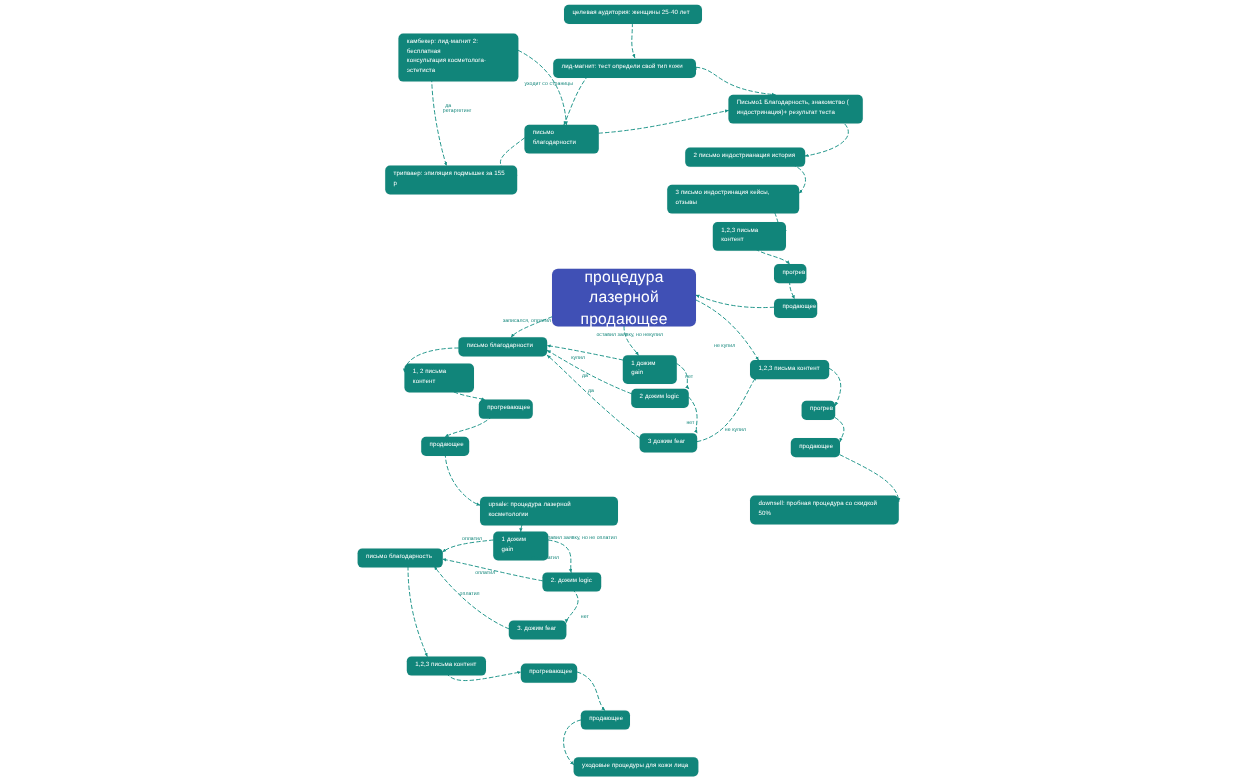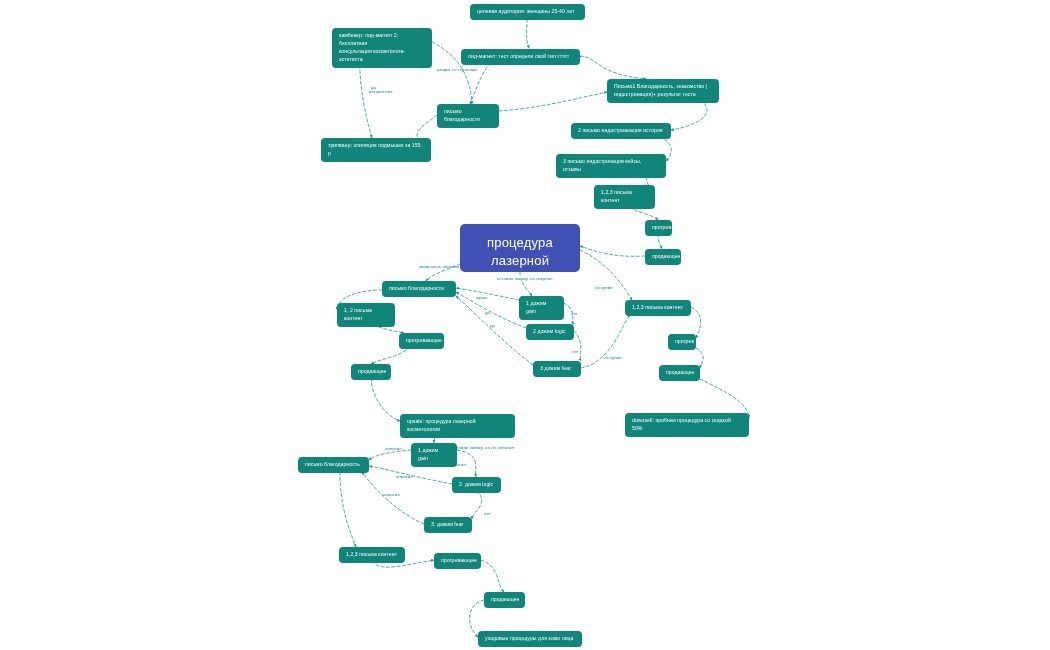--- a/index.html
+++ b/index.html
@@ -23,20 +23,21 @@
     box-sizing:border-box;
     background:#11857a;
     color:#ffffff;
     border-radius:4px;
     padding:4px 7px;
     font-size:5.1px;
     line-height:1.55;
     letter-spacing:.08px;
     text-align:left;
     display:flex;
+    align-items:center;
     white-space:pre-wrap;
     box-shadow:0 0 0 .5px rgba(0,0,0,.03);
   }
   .node.center{
     background:#4050b5;
     color:#ffffff;
     font-size:13px;
     line-height:1.35;
     border-radius:5px;
     padding:10px 12px;
@@ -130,21 +131,21 @@
 50%</div>
     <div class="node" style="left: 400px; top: 414px; width: 115px; min-height: 14px; background: rgb(17, 133, 122);">upsale: процедура лазерной косметологии</div>
     <div class="node" style="left: 411px; top: 443px; width: 46px; min-height: 14px; background: rgb(17, 133, 122);">1 дожим  gain</div>
     <div class="node" style="left: 298px; top: 457px; width: 71px; min-height: 15px; background: rgb(17, 133, 122);">письмо благодарность</div>
     <div class="node" style="left: 452px; top: 477px; width: 49px; min-height: 14px; background: rgb(17, 133, 122);">2. дожим logic</div>
     <div class="node" style="left: 424px; top: 517px; width: 48px; min-height: 14px; background: rgb(17, 133, 122);">3. дожим fear</div>
     <div class="node" style="left: 339px; top: 547px; width: 66px; min-height: 14px; background: rgb(17, 133, 122);">1,2,3 письма контент</div>
     <div class="node" style="left: 434px; top: 553px; width: 47px; min-height: 14px; background: rgb(17, 133, 122);">прогревающее</div>
     <div class="node" style="left: 484px; top: 592px; width: 41px; min-height: 14px; background: rgb(17, 133, 122);">продающее</div>
     <div class="node" style="left: 478px; top: 631px; width: 104px; min-height: 14px; background: rgb(17, 133, 122);">уходовые процедуры для кожи лица</div>
-    <div class="node center" style="left: 460px; top: 224px; width: 120px; height: 48px; background: rgb(64, 80, 181);"><div><span>процедура</span><br><span>лазерной подмышек</span></div></div>
+    <div class="node center" style="left: 460px; top: 224px; width: 120px; height: 48px; background: rgb(64, 80, 181);"><div><span>процедура</span><br><span>лазерной продающее</span></div></div>
     <div class="edge-label" style="left: 556px; top: 55px; color: rgb(19, 134, 123);">прошел тест</div>
     <div class="edge-label" style="left: 437px; top: 68px; color: rgb(19, 134, 123);">уходит со страницы</div>
     <div class="edge-label" style="left: 371px; top: 86px; color: rgb(19, 134, 123);">да</div>
     <div class="edge-label" style="left: 369px; top: 90px; color: rgb(19, 134, 123);">ретаргетинг</div>
     <div class="edge-label" style="left: 419px; top: 265px; color: rgb(19, 134, 123);">записался, оплатил</div>
     <div class="edge-label" style="left: 497px; top: 277px; color: rgb(19, 134, 123);">оставил заявку, но некупил</div>
     <div class="edge-label" style="left: 595px; top: 286px; color: rgb(19, 134, 123);">не купил</div>
     <div class="edge-label" style="left: 476px; top: 296px; color: rgb(19, 134, 123);">купил</div>
     <div class="edge-label" style="left: 485px; top: 311px; color: rgb(19, 134, 123);">да</div>
     <div class="edge-label" style="left: 490px; top: 324px; color: rgb(19, 134, 123);">да</div>

